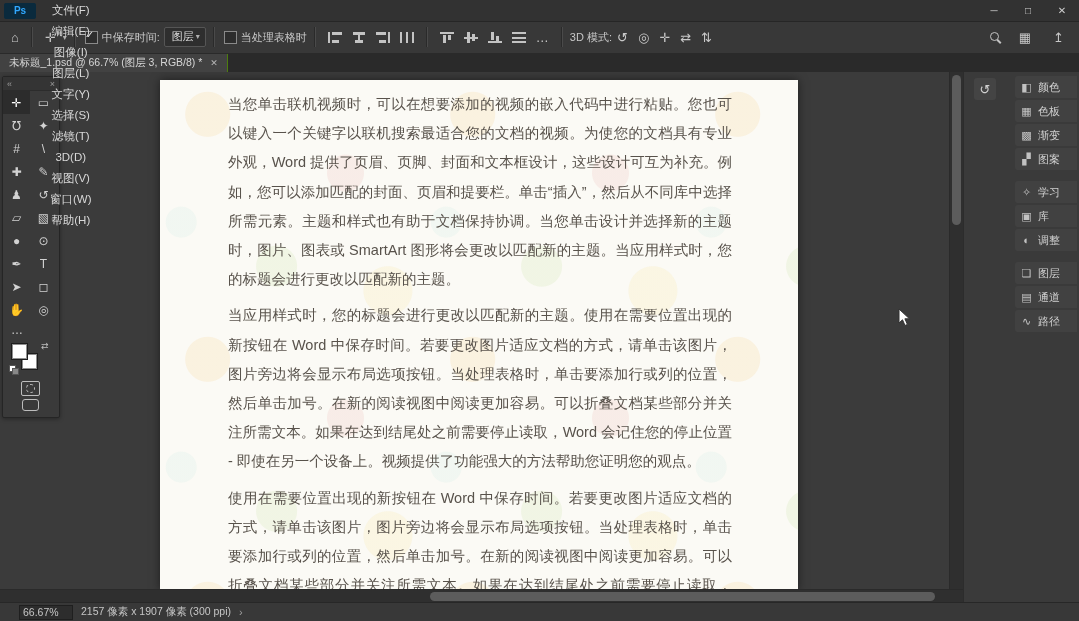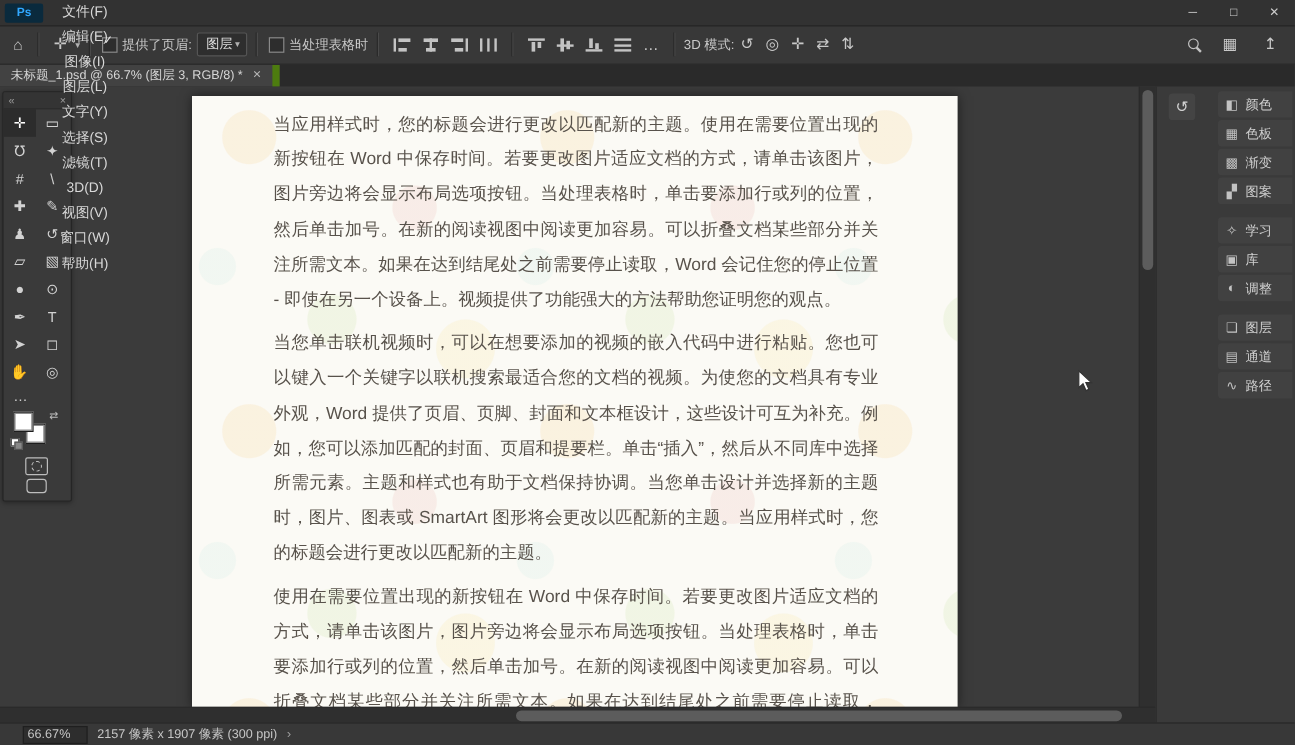--- a/index.html
+++ b/index.html
@@ -43,21 +43,21 @@
   .ob-right{margin-left:auto;display:flex;align-items:center;padding-right:10px;gap:12px;}
   .search-ic{width:13px;height:13px;position:relative;display:inline-block;}
   .search-ic::before{content:"";position:absolute;width:7px;height:7px;border:1.5px solid #c3c3c3;
                      border-radius:50%;left:1px;top:1px;}
   .search-ic::after{content:"";position:absolute;width:2px;height:5px;background:#c3c3c3;
                     transform:rotate(-45deg);left:9px;top:8px;}
   
   .tabbar{position:absolute;top:53px;left:0;right:0;height:19px;background:#2a2a2a;z-index:38;
           display:flex;align-items:flex-end;}
   .doc-tab{background:#424242;color:#d6d6d6;font-size:10.5px;height:19px;display:flex;
-           align-items:center;padding:0 9px;gap:8px;border-right:6px solid #4d7c0f;}
+           align-items:center;padding:0 9px;gap:8px;border-right:1px solid #4d7c0f;}
   .tab-close{color:#b5b5b5;font-size:9px;}
   
   .main{position:absolute;top:72px;left:0;right:0;bottom:18px;background:#3b3b3b;overflow:hidden;}
   
   .page{position:absolute;left:160px;top:8px;width:638px;height:510px;overflow:hidden;
         background-color:#fbfaf5;box-shadow:0 0 9px rgba(0,0,0,.5);
         background-image:
           radial-gradient(circle at 18% 14%, rgba(245,166,35,.10) 0 22px, transparent 23px),
           radial-gradient(circle at 70% 38%, rgba(208,60,50,.07) 0 18px, transparent 19px),
           radial-gradient(circle at 44% 76%, rgba(140,200,60,.09) 0 20px, transparent 21px),
@@ -144,21 +144,21 @@
 
 <div class="optionsbar">
   <span class="ob-icon">⌂</span>
   <span class="ob-sep"></span>
   <span class="ob-icon">✛</span>
   <span class="caret">▾</span>
   <span class="ob-sep"></span>
   <span class="cb">
       <span class="mark">✓</span>
     </span>
-  <span>提供了页眉:</span>
+  <span>中保存时间:</span>
   <span class="dd">
     <span>图层</span>
     <span class="caret">▾</span>
   </span>
   <span class="ob-sep"></span>
   <span class="cb"></span>
   <span>当处理表格时</span>
   <span class="ob-sep"></span>
   <span class="ic al-l"></span>
   <span class="ic al-ch"></span>
@@ -188,22 +188,22 @@
   <div class="doc-tab">
     <span>未标题_1.psd @ 66.7% (图层 3, RGB/8) *</span>
     <span class="tab-close">✕</span>
   </div>
 </div>
 
 <div class="main">
 
   <div class="page">
     <div class="page-text">
+      <p>当您单击联机视频时，可以在想要添加的视频的嵌入代码中进行粘贴。您也可以键入一个关键字以联机搜索最适合您的文档的视频。为使您的文档具有专业外观，Word 提供了页眉、页脚、封面和文本框设计，这些设计可互为补充。例如，您可以添加匹配的封面、页眉和提要栏。单击“插入”，然后从不同库中选择所需元素。主题和样式也有助于文档保持协调。当您单击设计并选择新的主题时，图片、图表或 SmartArt 图形将会更改以匹配新的主题。当应用样式时，您的标题会进行更改以匹配新的主题。</p>
       <p>当应用样式时，您的标题会进行更改以匹配新的主题。使用在需要位置出现的新按钮在 Word 中保存时间。若要更改图片适应文档的方式，请单击该图片，图片旁边将会显示布局选项按钮。当处理表格时，单击要添加行或列的位置，然后单击加号。在新的阅读视图中阅读更加容易。可以折叠文档某些部分并关注所需文本。如果在达到结尾处之前需要停止读取，Word 会记住您的停止位置 - 即使在另一个设备上。视频提供了功能强大的方法帮助您证明您的观点。</p>
-      <p>当您单击联机视频时，可以在想要添加的视频的嵌入代码中进行粘贴。您也可以键入一个关键字以联机搜索最适合您的文档的视频。为使您的文档具有专业外观，Word 提供了页眉、页脚、封面和文本框设计，这些设计可互为补充。例如，您可以添加匹配的封面、页眉和提要栏。单击“插入”，然后从不同库中选择所需元素。主题和样式也有助于文档保持协调。当您单击设计并选择新的主题时，图片、图表或 SmartArt 图形将会更改以匹配新的主题。当应用样式时，您的标题会进行更改以匹配新的主题。</p>
       <p>使用在需要位置出现的新按钮在 Word 中保存时间。若要更改图片适应文档的方式，请单击该图片，图片旁边将会显示布局选项按钮。当处理表格时，单击要添加行或列的位置，然后单击加号。在新的阅读视图中阅读更加容易。可以折叠文档某些部分并关注所需文本。如果在达到结尾处之前需要停止读取，Word 会记住您的停止位置 - 即使在另一个设备上。视频提供了功能强大的方法帮助您证明您的观点。当您单击联机视频时，可以在想要添加的视频的嵌入代码中进行粘贴。</p>
     </div>
   </div>
 
   <div class="toolbox">
     <div class="tb-head">
       <span>«</span>
       <span>×</span>
     </div>
     <div class="tb-grid">

